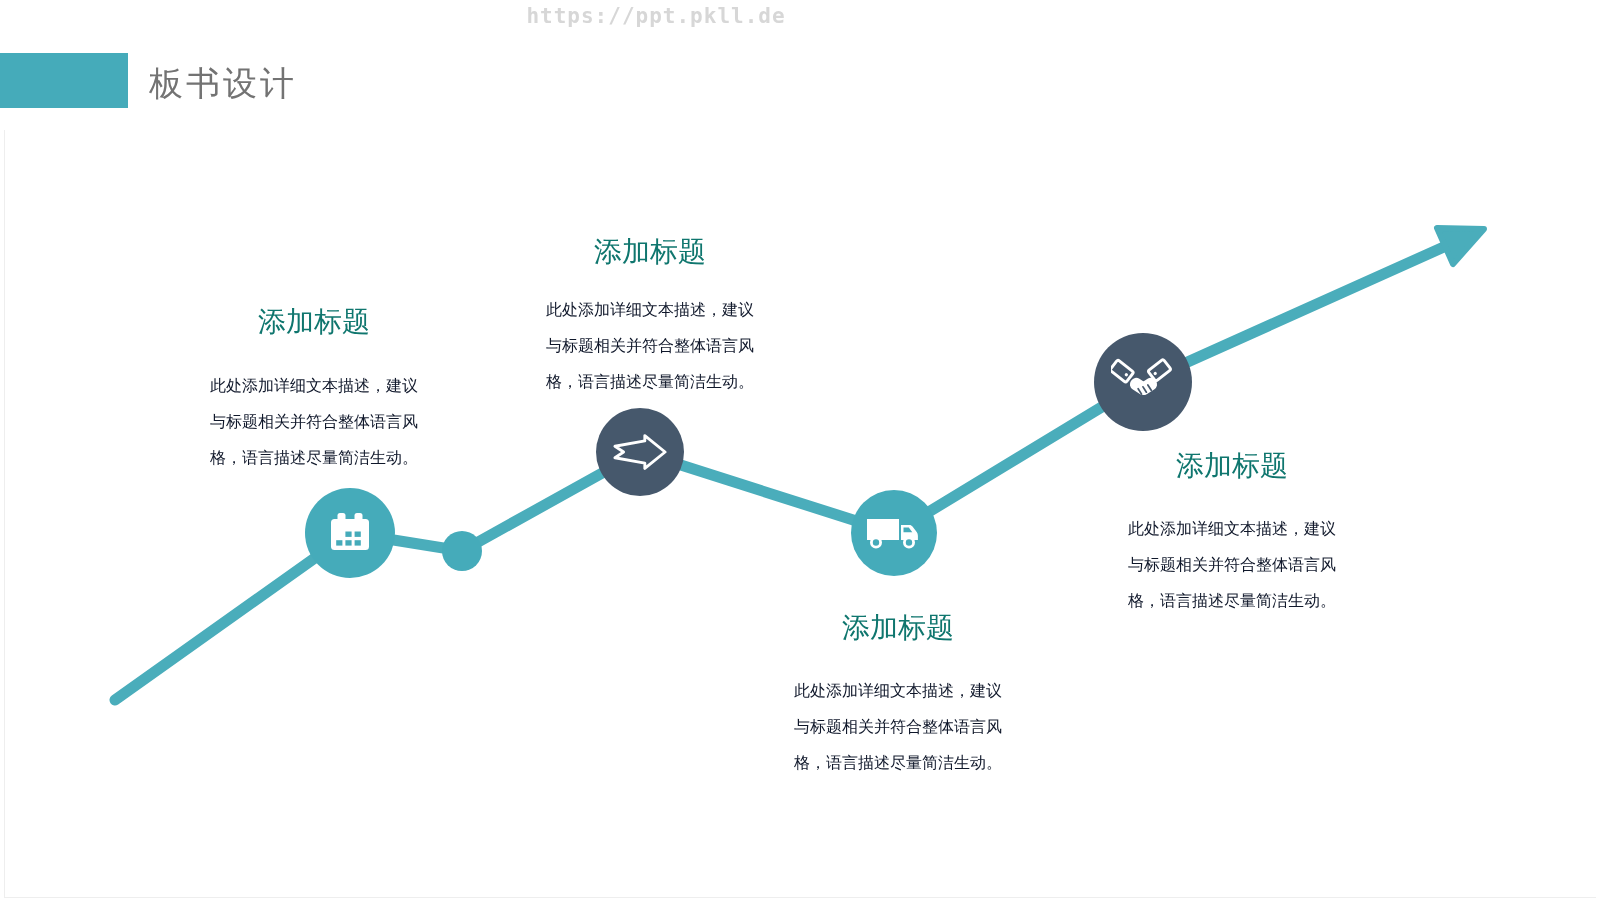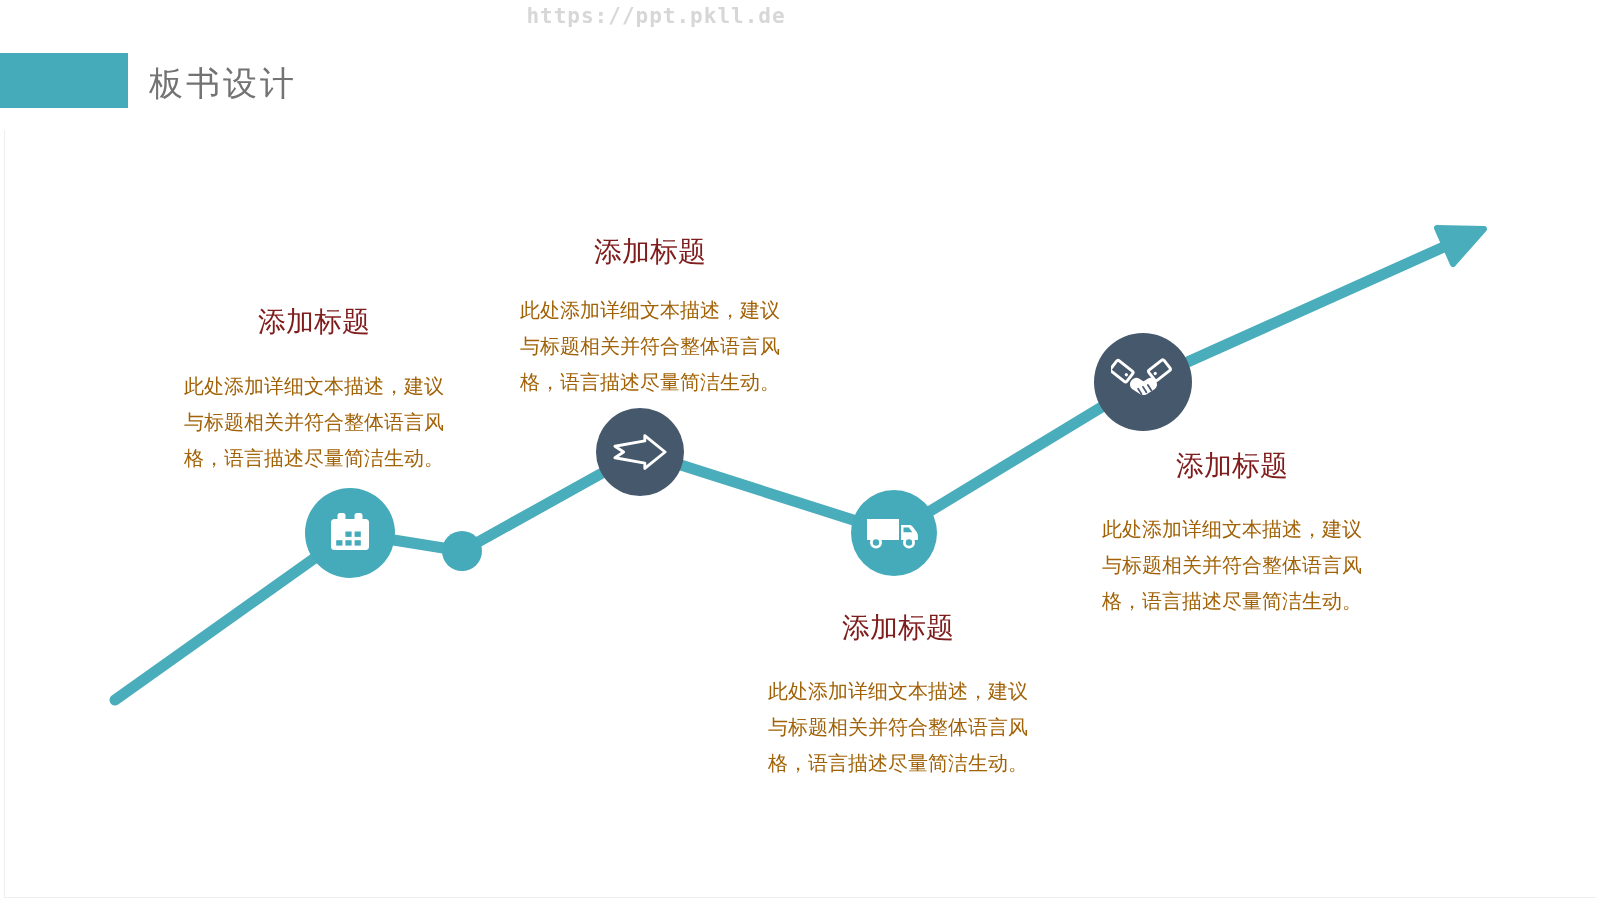--- a/index.html
+++ b/index.html
@@ -28,22 +28,22 @@
   .node{position:absolute;border-radius:50%;display:flex;align-items:center;justify-content:center;}
   .node.teal{background:#45abba;}
   .node.slate{background:#46586c;}
   .node-cal{left:305px;top:488px;width:90px;height:90px;}
   .node-dot{left:442px;top:531px;width:40px;height:40px;}
   .node-arrow{left:596px;top:408px;width:88px;height:88px;}
   .node-truck{left:851px;top:490px;width:86px;height:86px;}
   .node-hand{left:1094px;top:333px;width:98px;height:98px;}
   
   .block{position:absolute;width:330px;text-align:center;}
-  .block .title{font-size:28px;color:#7f1d1d;line-height:36px;font-weight:400;}
-  .block .body{color:#a16207;font-size:20px;line-height:36px;}
+  .block .title{font-size:28px;color:#0f766e;line-height:36px;font-weight:400;}
+  .block .body{color:#0f172a;font-size:16px;line-height:36px;}
   .b1{left:149px;top:304px;} .b1 .title{margin-bottom:28px;}
   .b2{left:485px;top:234px;} .b2 .title{margin-bottom:22px;}
   .b3{left:733px;top:610px;} .b3 .title{margin-bottom:27px;}
   .b4{left:1067px;top:448px;} .b4 .title{margin-bottom:27px;}
 </style>
 </head>
 <body>
 
 <div class="watermark">https://ppt.pkll.de</div>
 

